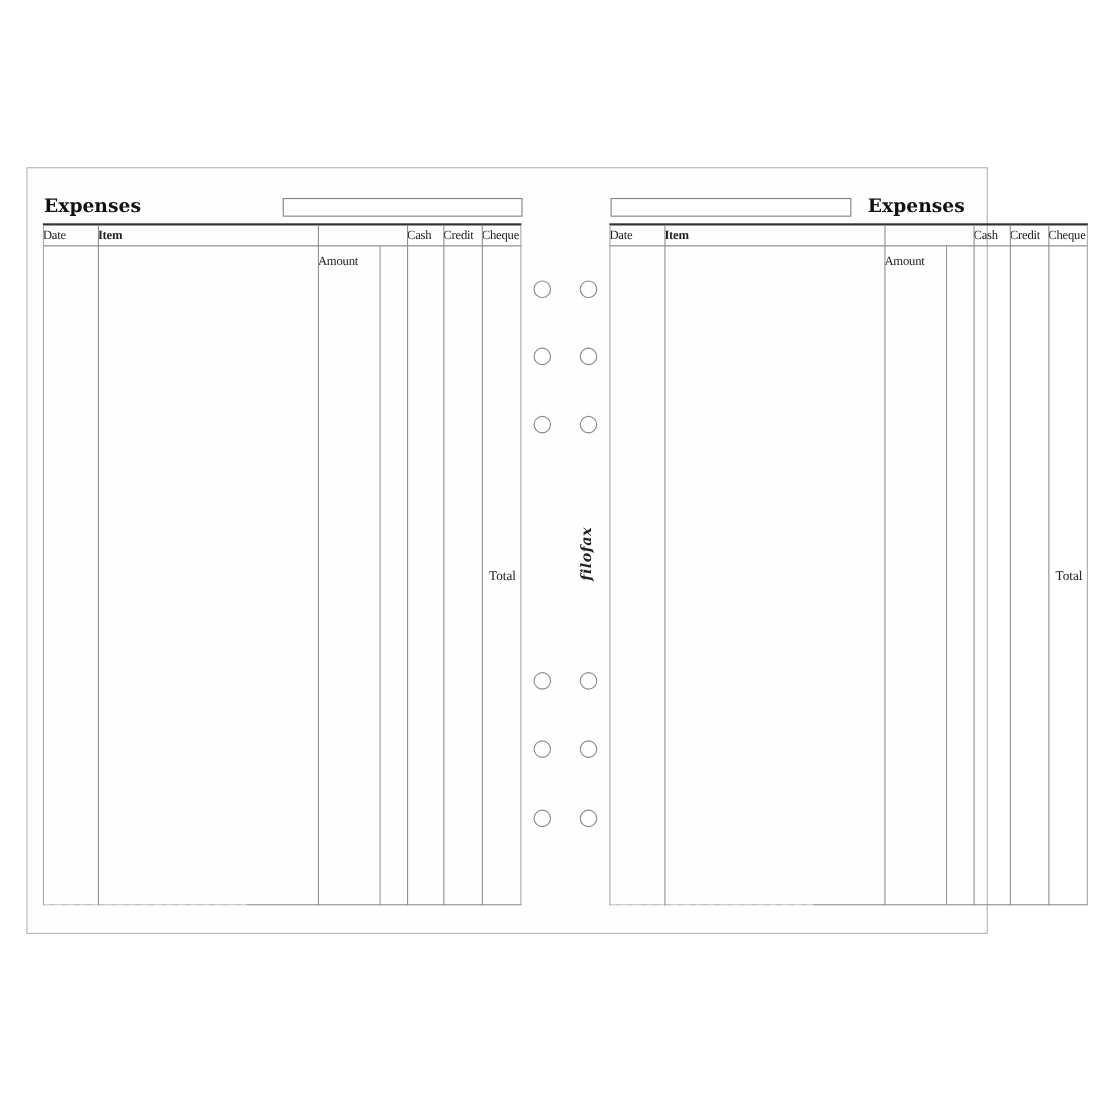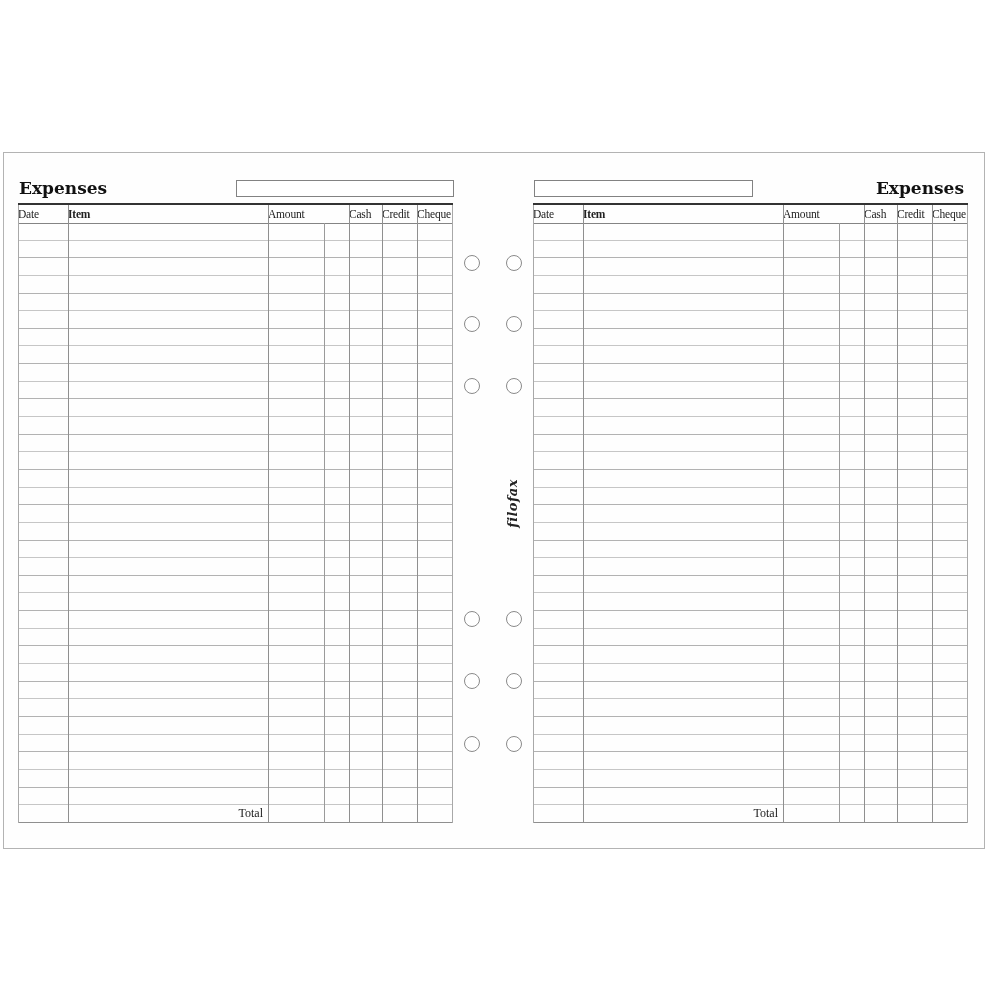--- a/index.html
+++ b/index.html
@@ -1,39 +1,39 @@
 <!DOCTYPE html>
 <html><head>
 <meta charset="utf-8">
 <style>
   html,body{margin:0;padding:0;background:#ffffff;}
   .canvas{position:relative;width:1000px;height:1000px;background:#ffffff;overflow:hidden;
           font-family:"Liberation Serif",serif;color:#1b1b1b;}
-  .sheet{position:absolute;left:3px;top:152px;width:982px;height:697px;
+  .sheet{position:absolute;left:24px;top:152px;width:874px;height:697px;
          background:#fefefe;border:1px solid #b3b3b3;box-sizing:border-box;}
   .page-title{position:absolute;top:24px;height:22px;line-height:22px;
               font-family:"DejaVu Serif",serif;font-weight:700;font-size:17px;color:#111;}
   .title-left{left:15px;}
   .title-right{right:20px;}
   .pbox{position:absolute;top:27px;height:17px;border:1px solid #828282;background:#fff;box-sizing:border-box;}
   .pbox-left{left:232px;width:218px;}
   .pbox-right{left:530px;width:219px;}
   .xtable{position:absolute;top:50px;width:435px;height:620px;border-top:2px solid #333;box-sizing:border-box;}
   .t-left{left:14px;}
   .t-right{left:529px;}
   .thead{position:relative;height:18px;display:flex;}
   .hcell{height:18px;line-height:19px;text-align:left;font-size:11.5px;letter-spacing:-0.2px;
          color:#222;overflow:visible;white-space:nowrap;}
   .c-date{width:50px;}
   .c-item{width:200px;font-weight:bold;}
-  .c-amount{width:81px;}
+  .c-amount{width:81px;margin-top:24px;}
   .c-cash{width:33px;}
   .c-credit{width:35px;}
   .c-cheque{width:36px;}
-  .tbody{position:absolute;left:0;top:18px;bottom:0;right:0;display:flex;flex-direction:column;}
+  .tbody{position:absolute;left:0;top:18px;bottom:0;right:0;display:flex;flex-direction:row;}
   .trow{flex:1;border-bottom:1px solid #c6c6c6;}
   .trow:nth-child(even){border-bottom-color:#b2b2b2;}
   .trow:last-child{border-bottom-color:#8f8f8f;}
   .total-row{display:flex;align-items:center;}
   .total-cell{width:250px;text-align:right;padding-right:5px;box-sizing:border-box;
               font-size:12px;color:#1b1b1b;line-height:16px;}
   .vl{position:absolute;top:0;bottom:0;width:1px;background:#8f8f8f;}
   .vl.edge{background:#a8a8a8;}
   .vl.sub{top:18px;background:#9a9a9a;}
   .hline{position:absolute;left:0;right:0;top:18px;height:1px;background:#848484;}

